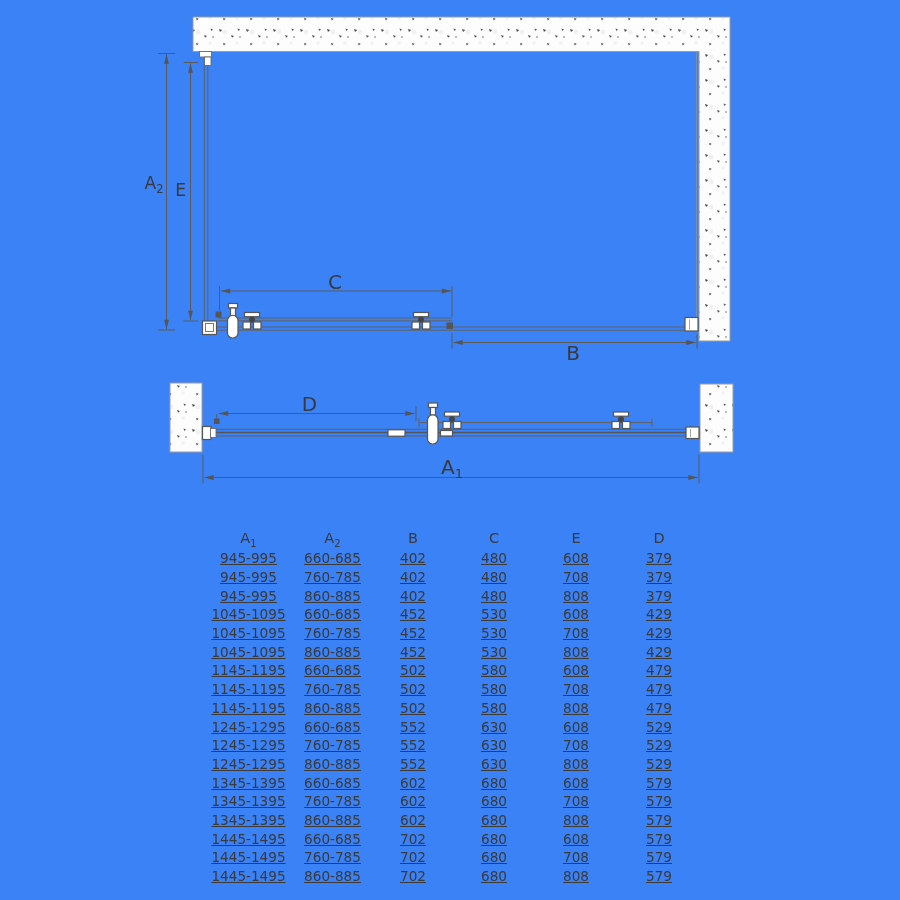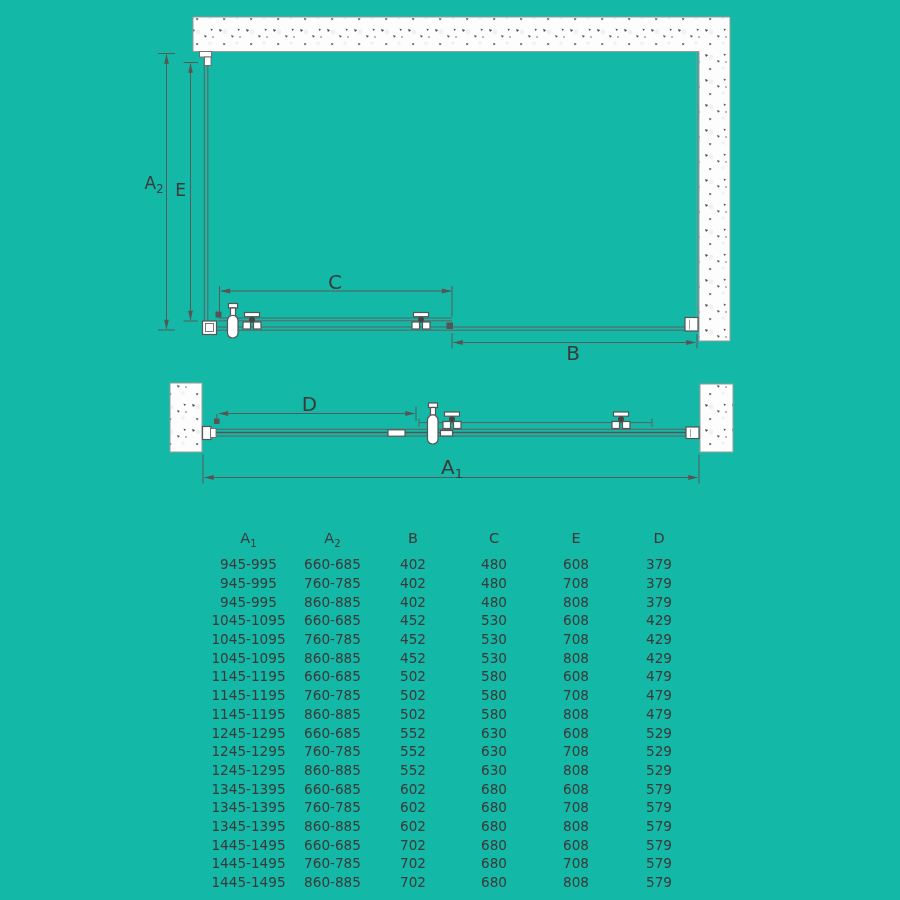--- a/index.html
+++ b/index.html
@@ -1,31 +1,31 @@
 <!DOCTYPE html>
 <html><head>
 <meta charset="utf-8">
 <style>
   html,body{margin:0;padding:0;background:#ffffff;}
   body{width:900px;height:900px;font-family:"DejaVu Sans","Liberation Sans",sans-serif;color:#3a3a3a;}
-  .page{position:relative;width:900px;height:900px;overflow:hidden;background:#14b8a6;}
+  .page{position:relative;width:900px;height:900px;overflow:hidden;background:#3b82f6;}
   svg{position:absolute;left:0;top:0;}
   .ln{stroke:#616161;stroke-width:1;fill:none;}
   .ln2{stroke:#555555;stroke-width:1.5;fill:none;}
   .thin{stroke:#8f8f8f;stroke-width:0.8;fill:none;}
   .dim{stroke:#5a5a5a;stroke-width:1;fill:none;}
   .part{stroke:#555555;stroke-width:1.2;fill:#ffffff;}
   .partlight{stroke:#6b6b6b;stroke-width:0.9;fill:#ffffff;}
   .wall{fill:url(#stipple);stroke:#9b9b9b;stroke-width:1;}
   .dimtext{fill:#3a3a3a;}
   
   .spec-table{position:absolute;left:205px;top:527px;width:496px;}
   .th-row,.tr{display:grid;grid-template-columns:87px 81px 80px 82px 82px 84px;text-align:center;}
   .th-row{height:22px;align-items:center;font-size:14.5px;}
-  .tbody{margin-top:6px;}
+  .tbody{margin-top:0;text-decoration:underline;}
   .tr{height:18.7px;align-items:center;font-size:13.6px;white-space:nowrap;}
   sub{font-size:10px;line-height:0;}
 </style>
 </head>
 <body>
 
 <div class="page">
 
   <svg width="900" height="520" viewBox="0 0 900 520">
     <defs>

